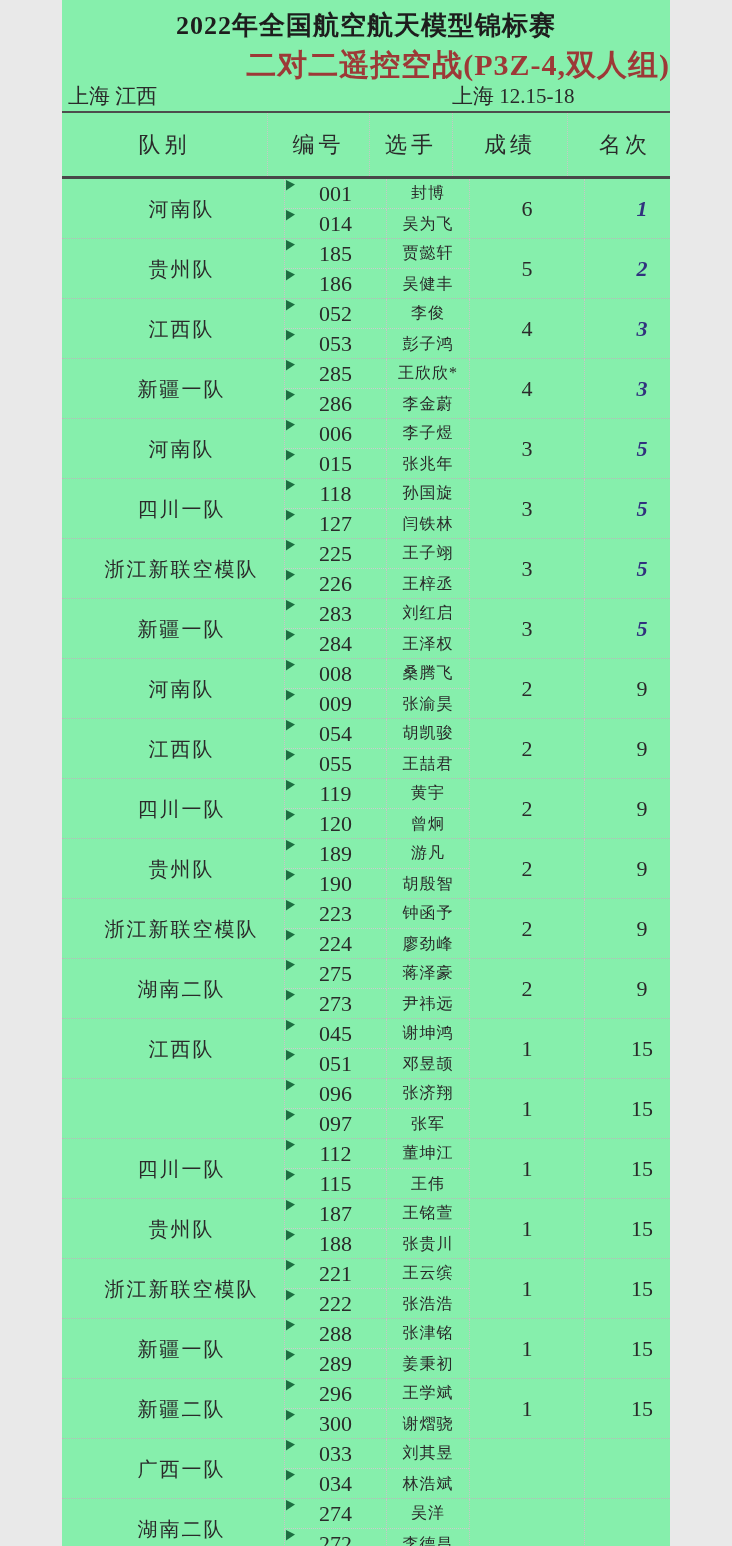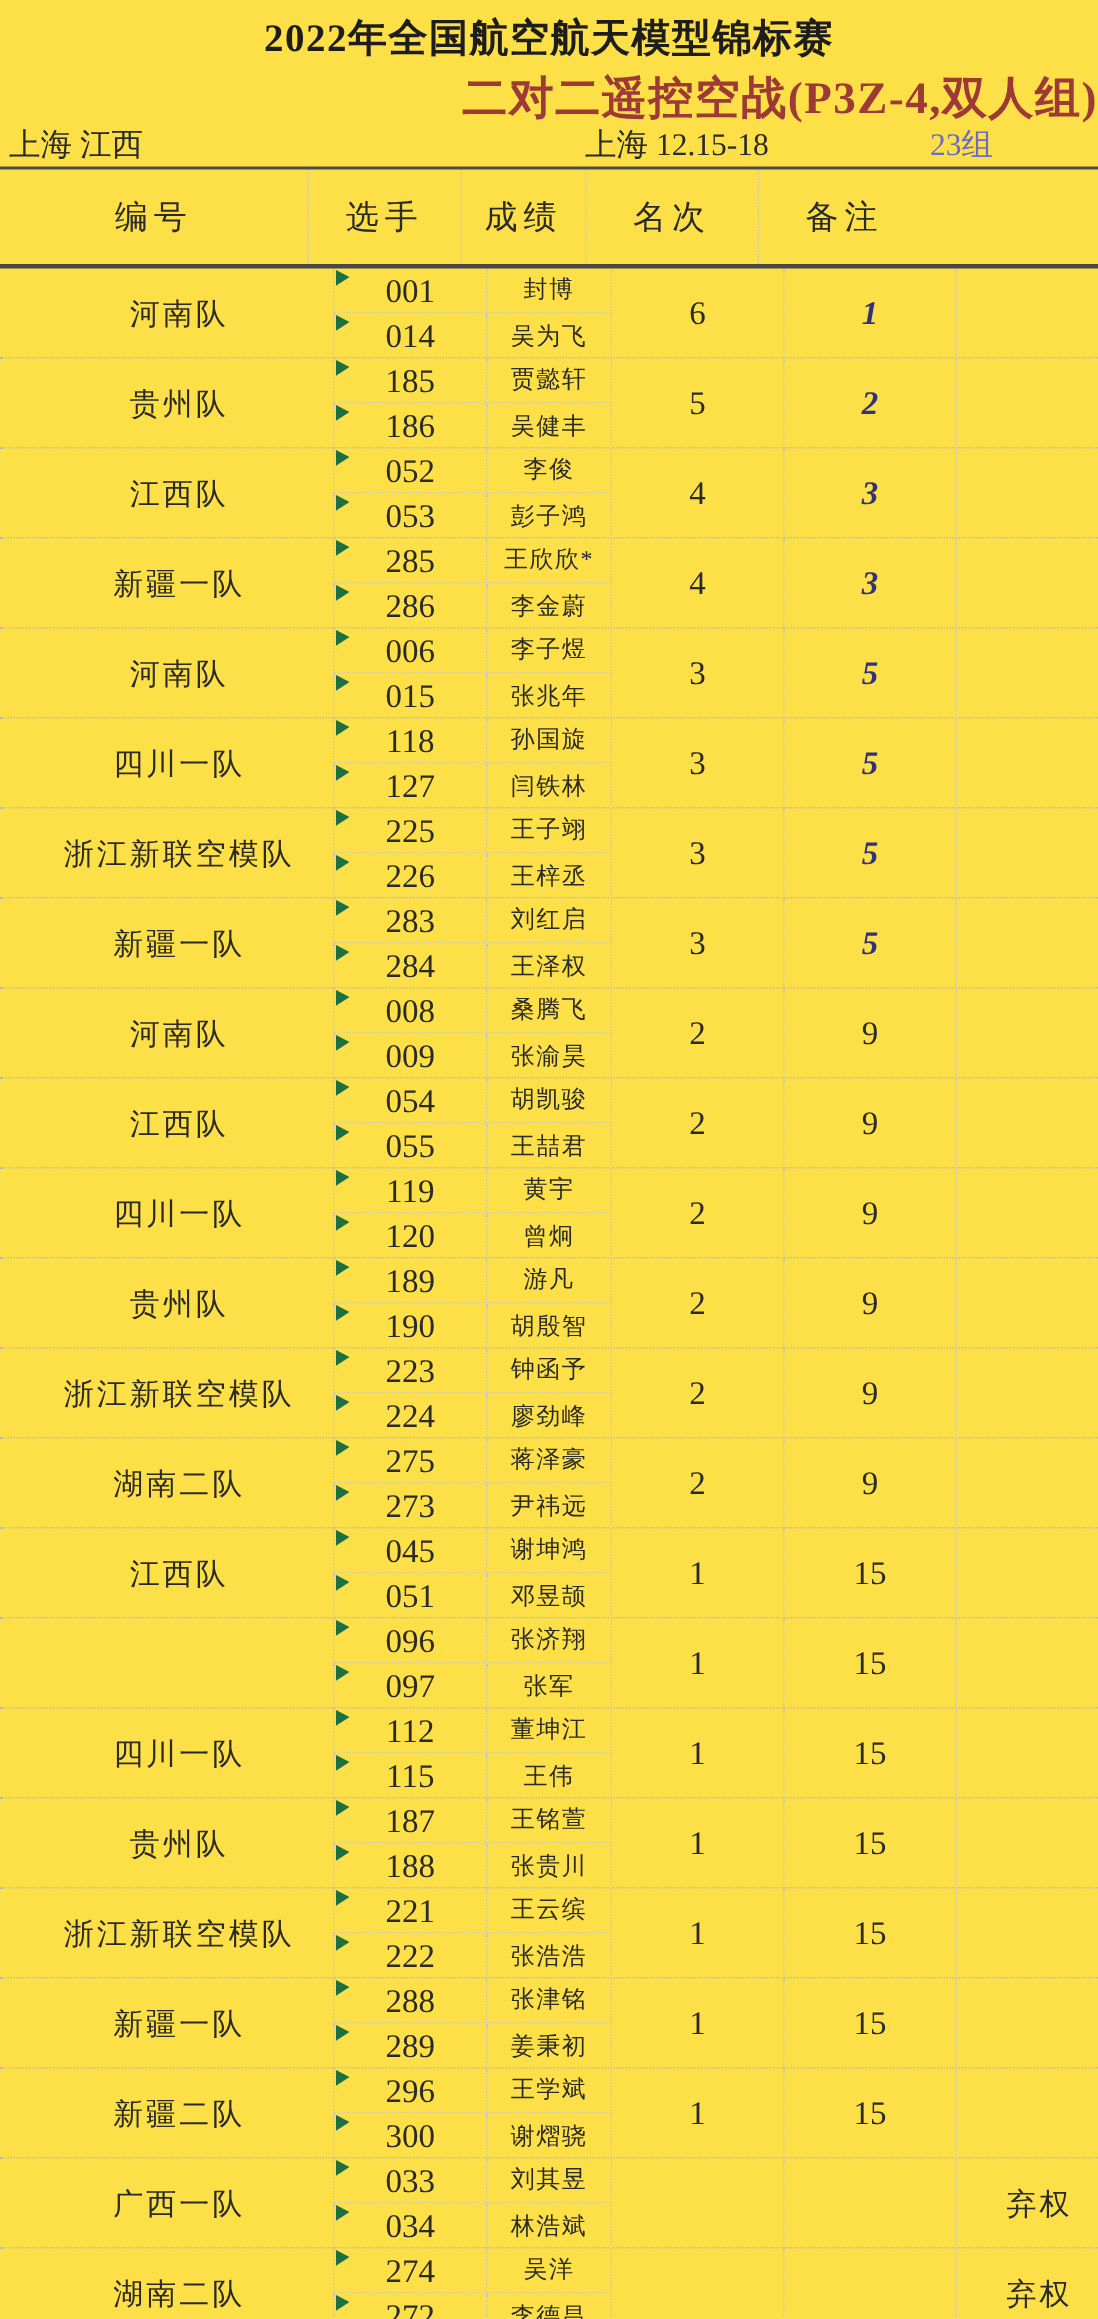--- a/index.html
+++ b/index.html
@@ -1,19 +1,19 @@
 <!DOCTYPE html>
 <html><head>
 <meta charset="utf-8">
 <style>
   * { margin:0; padding:0; box-sizing:border-box; }
   html,body { background:#e9e9e9; }
   .page {
-    width:732px; height:1546px; margin:0 auto;
-    background:#fde047; color:#2a2a2a;
+    width:608px; height:1546px; margin:0 auto;
+    background:#86efac; color:#2a2a2a;
     font-family:"Liberation Serif","DejaVu Serif",serif;
     overflow:hidden;
   }
   .title1 {
     text-align:center; padding-top:8px;
     font-size:26px; font-weight:600; letter-spacing:1px; color:#1d1d1d;
   }
   .title2 {
     text-align:right; margin-top:2px;
     font-size:30px; font-weight:700; letter-spacing:1px; color:#9d3937;
@@ -74,20 +74,21 @@
   <div class="title1">2022年全国航空航天模型锦标赛</div>
   <div class="title2">二对二遥控空战(P3Z-4,双人组)</div>
 
   <div class="info-row">
     <span class="info-left">上海 江西</span>
     <span class="info-center">上海 12.15-18</span>
     <span class="info-right">23组</span>
   </div>
 
   <div class="thead grid-cols">
+    <div>队别</div>
     <div>编号</div>
     <div>选手</div>
     <div>成绩</div>
     <div>名次</div>
     <div>备注</div>
   </div>
 
   <div id="table-body">
   <div class="row-block grid-cols">
     <div class="cell team-cell">河南队</div>

